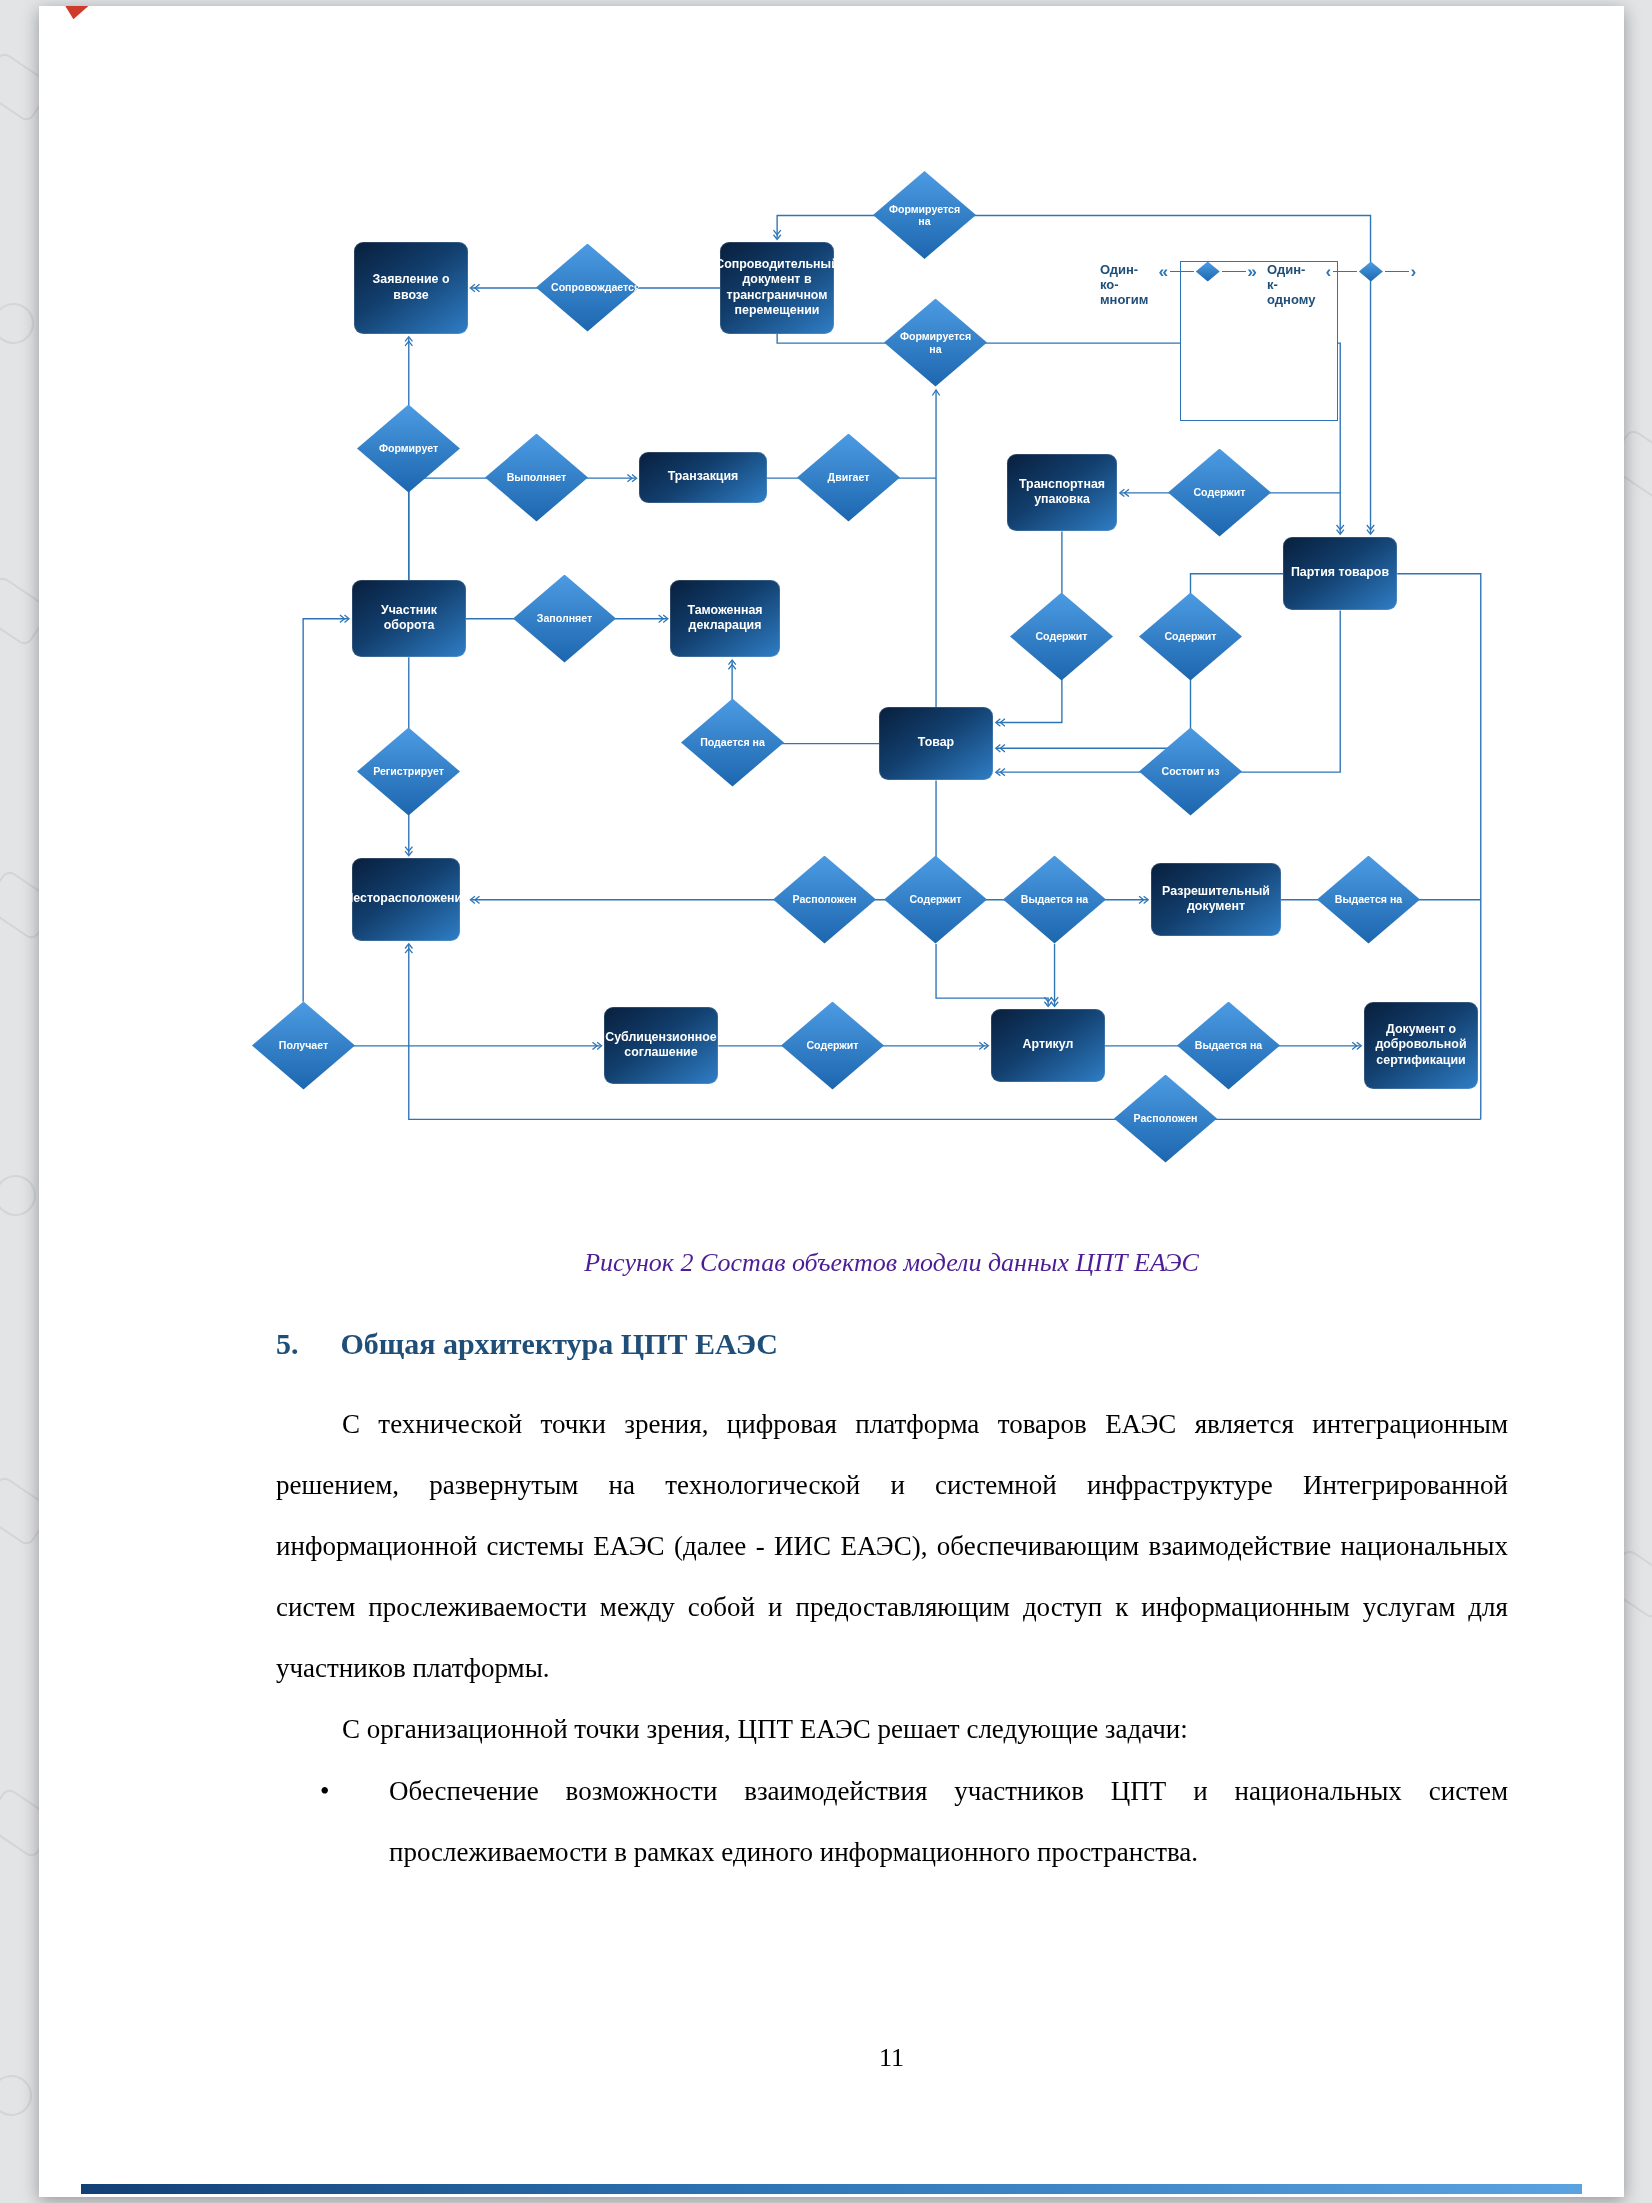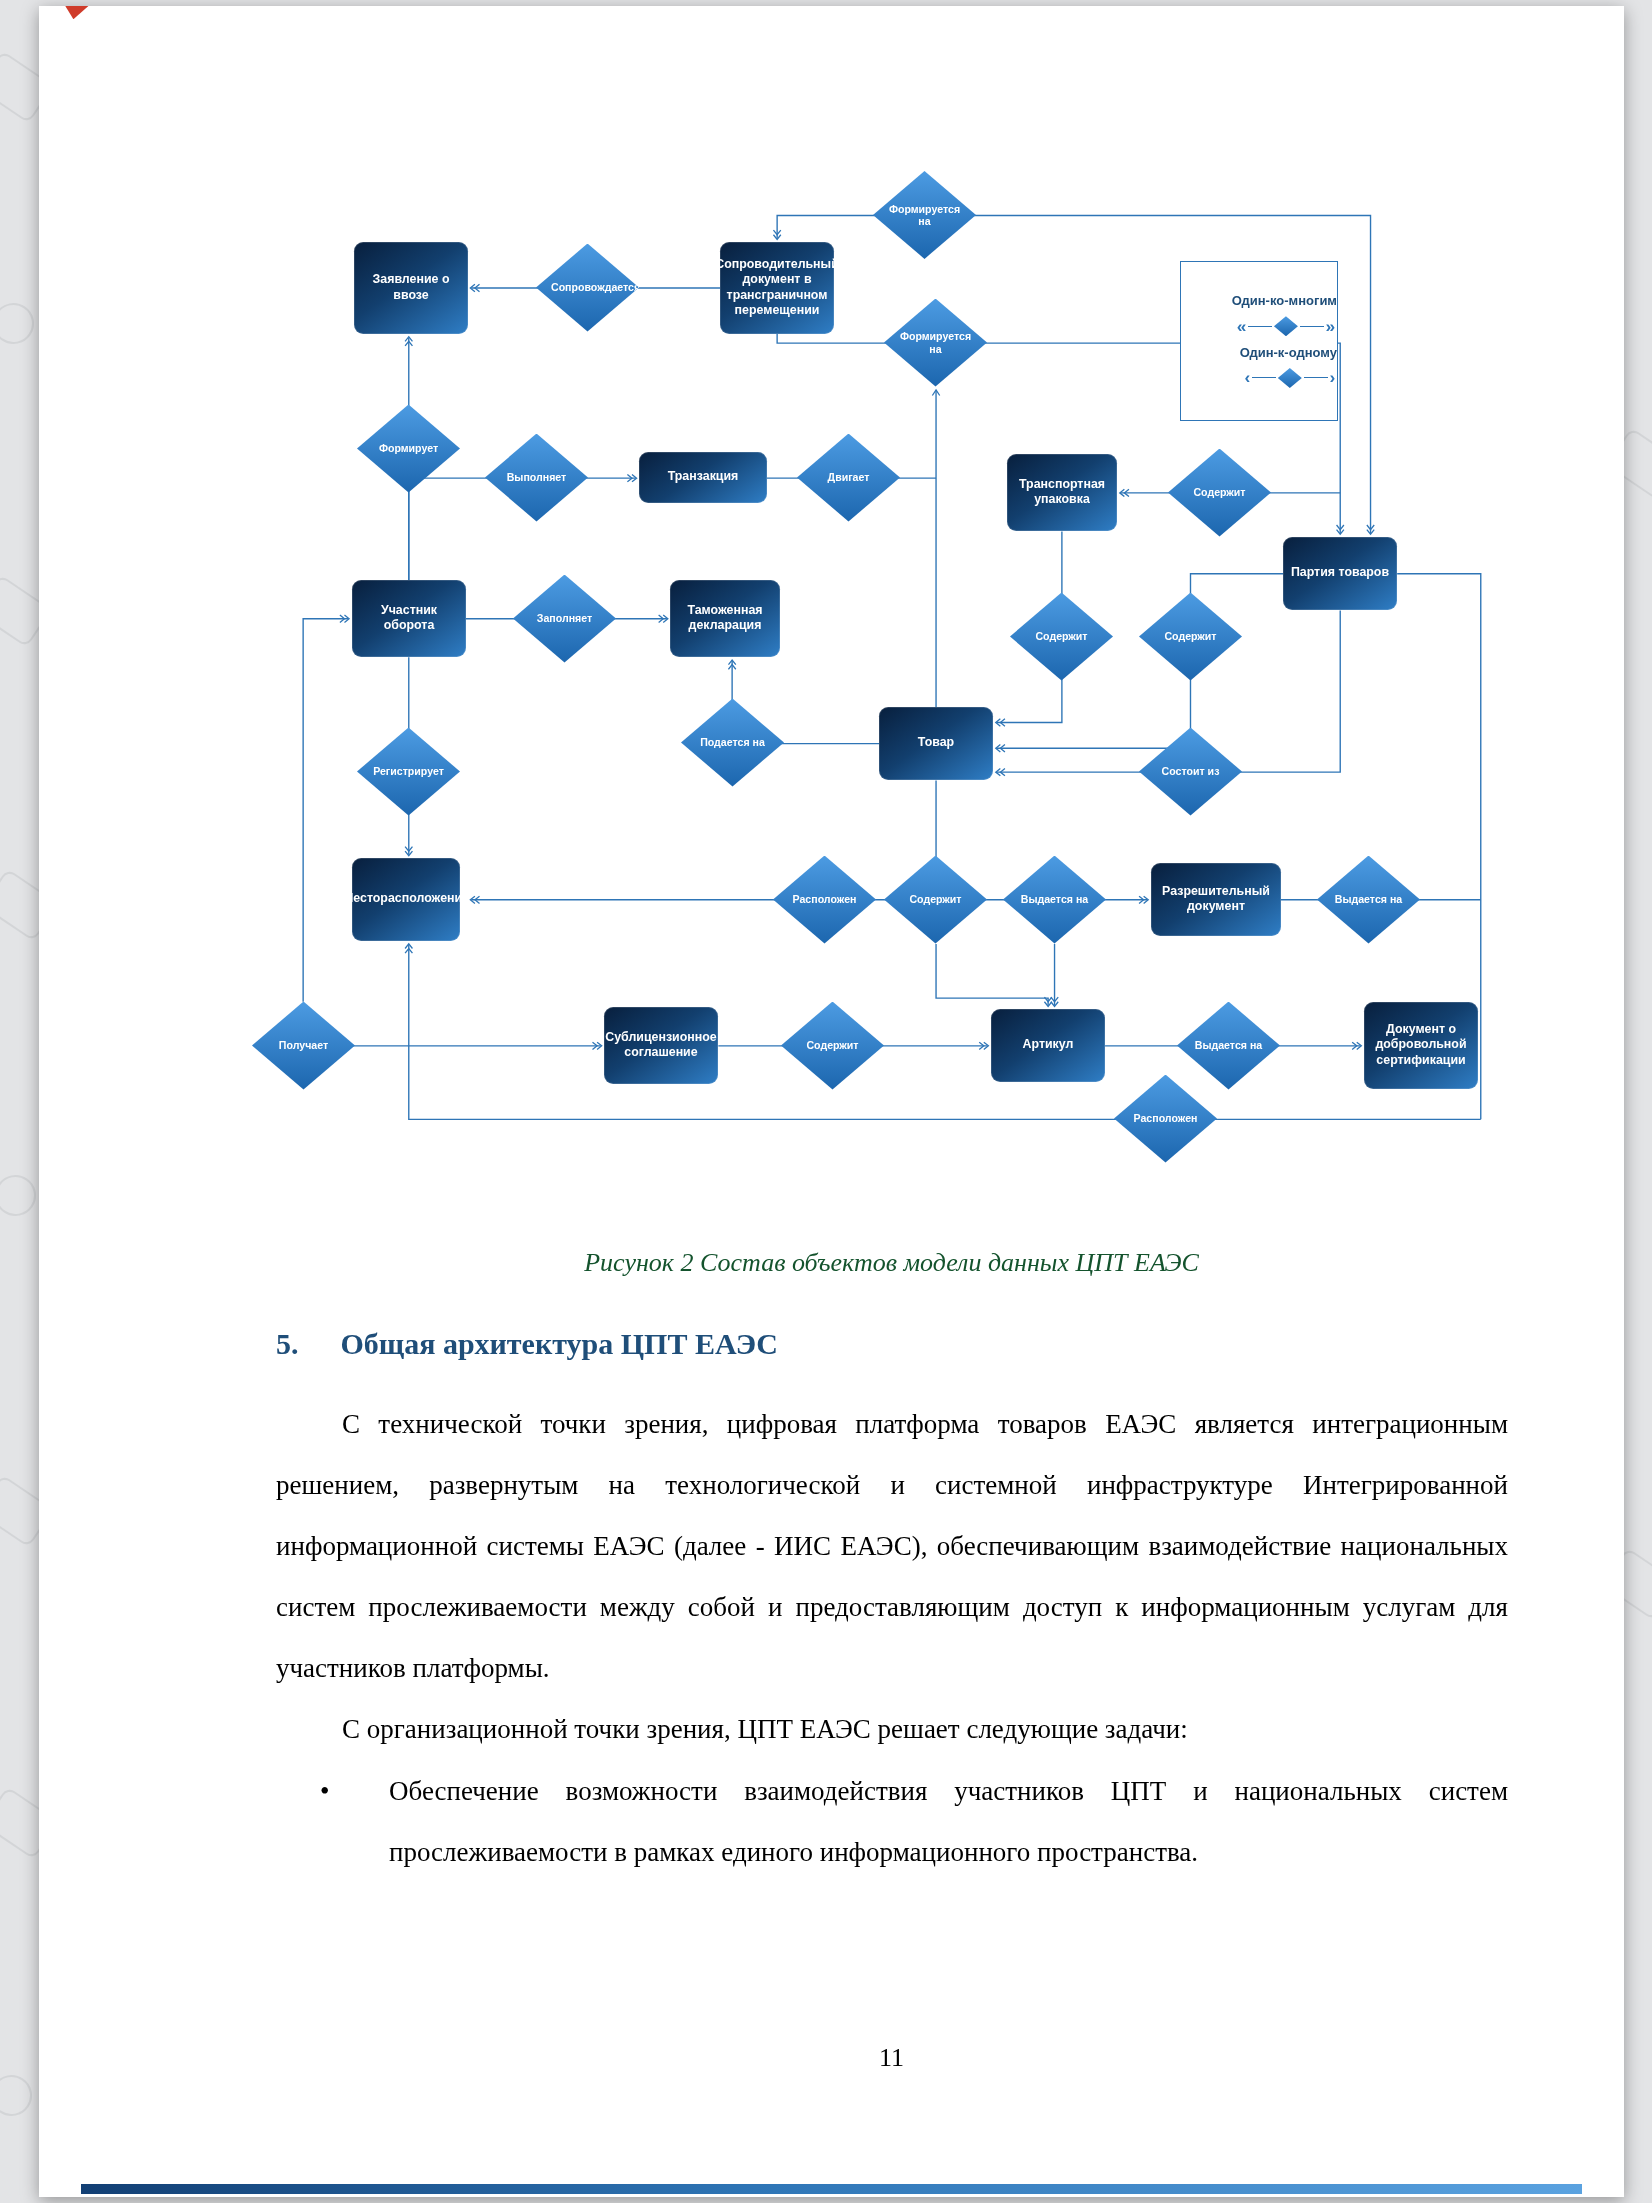--- a/index.html
+++ b/index.html
@@ -31,30 +31,30 @@
   .rel{
     position:absolute;z-index:2;width:103px;height:88px;
     clip-path:polygon(50% 0,100% 50%,50% 100%,0 50%);
     background:linear-gradient(180deg,#4c9be2 0%,#1c66ae 100%);
     color:#fff;display:flex;align-items:center;justify-content:center;text-align:center;
     font-size:10.6px;font-weight:bold;line-height:1.15;
   }
   .rel .lbl{width:73px;}
   .legend{
     position:absolute;z-index:2;background:#fff;border:1.8px solid #2E75B6;
-    display:flex;flex-direction:column;align-items:flex-end;justify-content:center;gap:8.3px;
+    display:flex;flex-direction:row;align-items:flex-start;justify-content:center;gap:8.3px;
   }
   .lg-title{color:#1F4E79;font-weight:bold;font-size:13px;}
   .lg-row{display:flex;align-items:center;}
   .lg-line{width:24px;height:0;border-top:1.8px solid #2E75B6;}
   .lg-d{width:24px;height:20px;background:linear-gradient(180deg,#4c9be2,#1c66ae);clip-path:polygon(50% 0,100% 50%,50% 100%,0 50%);margin:0 1.8px;}
   .lg-ar{color:#2E75B6;font-weight:bold;font-size:17.4px;line-height:1;margin:0 1.8px;}
 
   
-  .figure-caption{position:absolute;left:237px;top:1242px;width:1231px;text-align:center;font-style:italic;font-size:26px;color:#14532d;}
+  .figure-caption{position:absolute;left:237px;top:1242px;width:1231px;text-align:center;font-style:italic;font-size:26px;color:#4c1d95;}
   .section-heading{position:absolute;left:237px;top:1321px;width:1231px;display:flex;gap:42px;color:#1F4E79;font-weight:bold;font-size:30px;}
   .bodytext{position:absolute;left:237px;top:1388px;width:1232px;font-size:27px;line-height:61px;color:#000;}
   .para{text-indent:66px;text-align:justify;margin:0;}
   .bullet-row{display:flex;margin-top:1.8px;}
   .bullet-dot{flex:0 0 69px;margin-left:44px;}
   .bullet-text{flex:1;text-align:justify;}
   .page-num{position:absolute;left:237px;top:2037px;width:1231px;text-align:center;font-size:26px;}
   .bottom-bar{position:absolute;left:42px;right:42px;bottom:2.8px;height:10px;background:linear-gradient(90deg,#123f74,#2e75b6 45%,#5aa2e0);}
 </style>
 </head>

